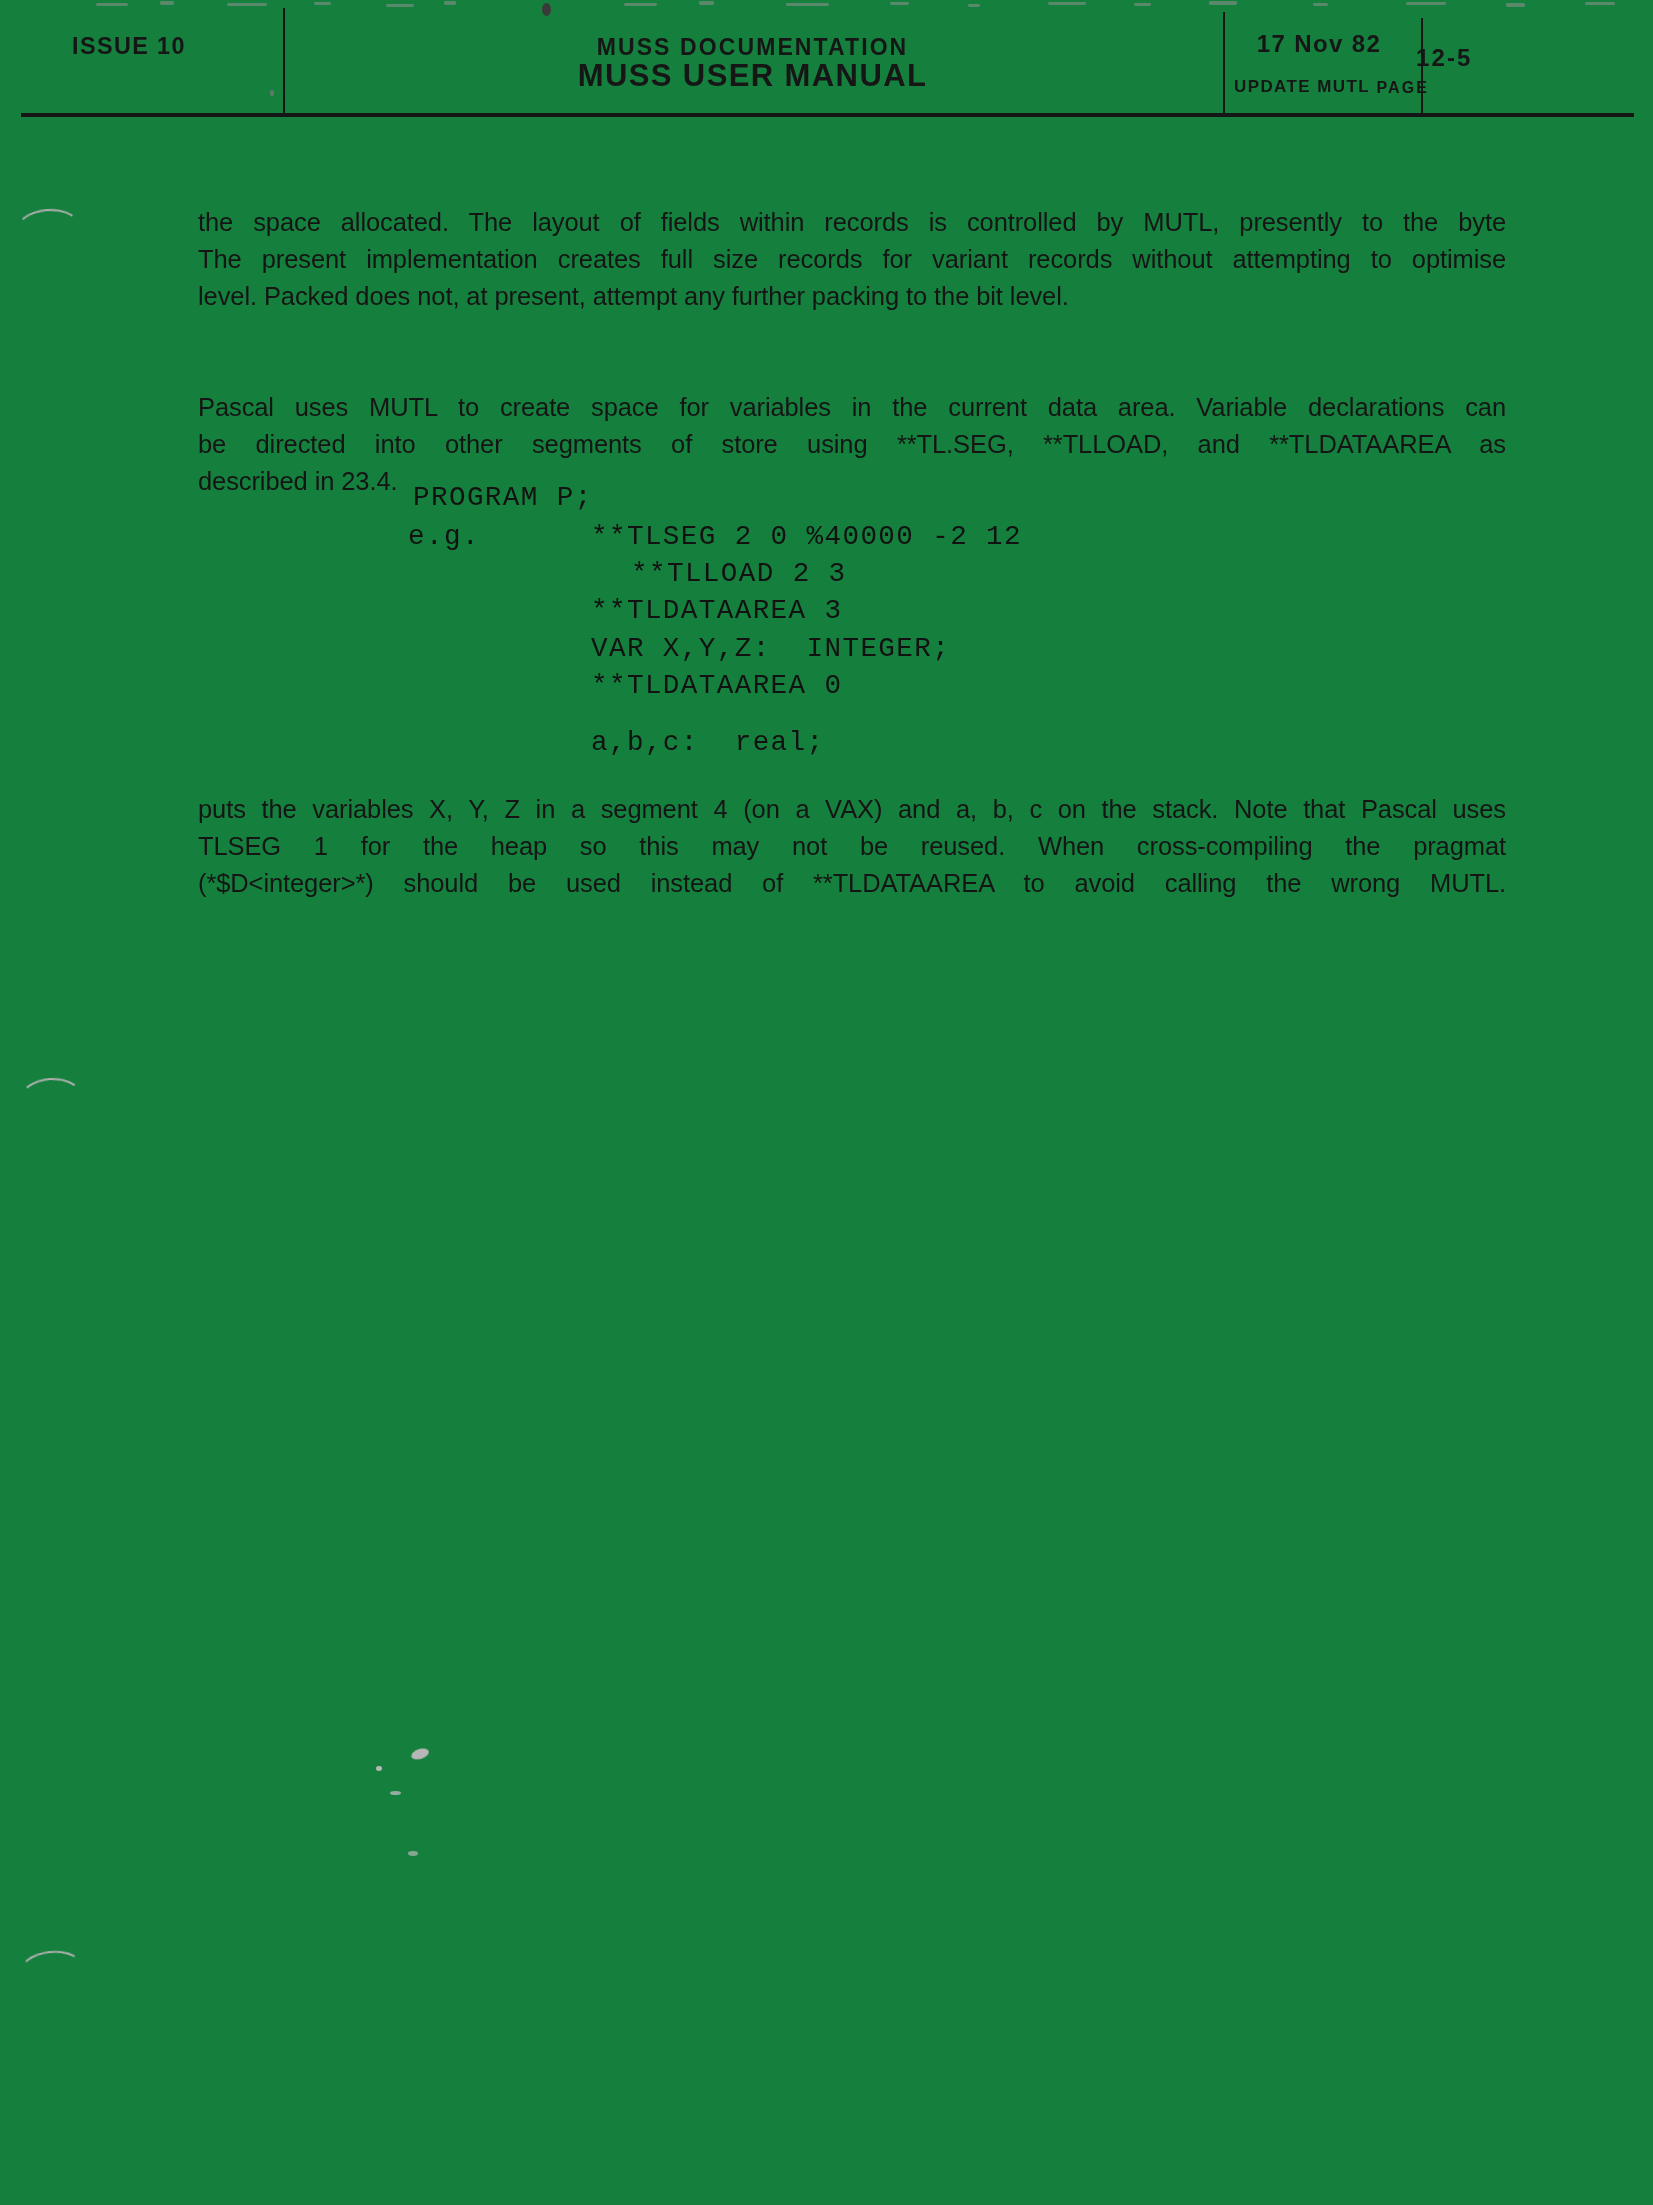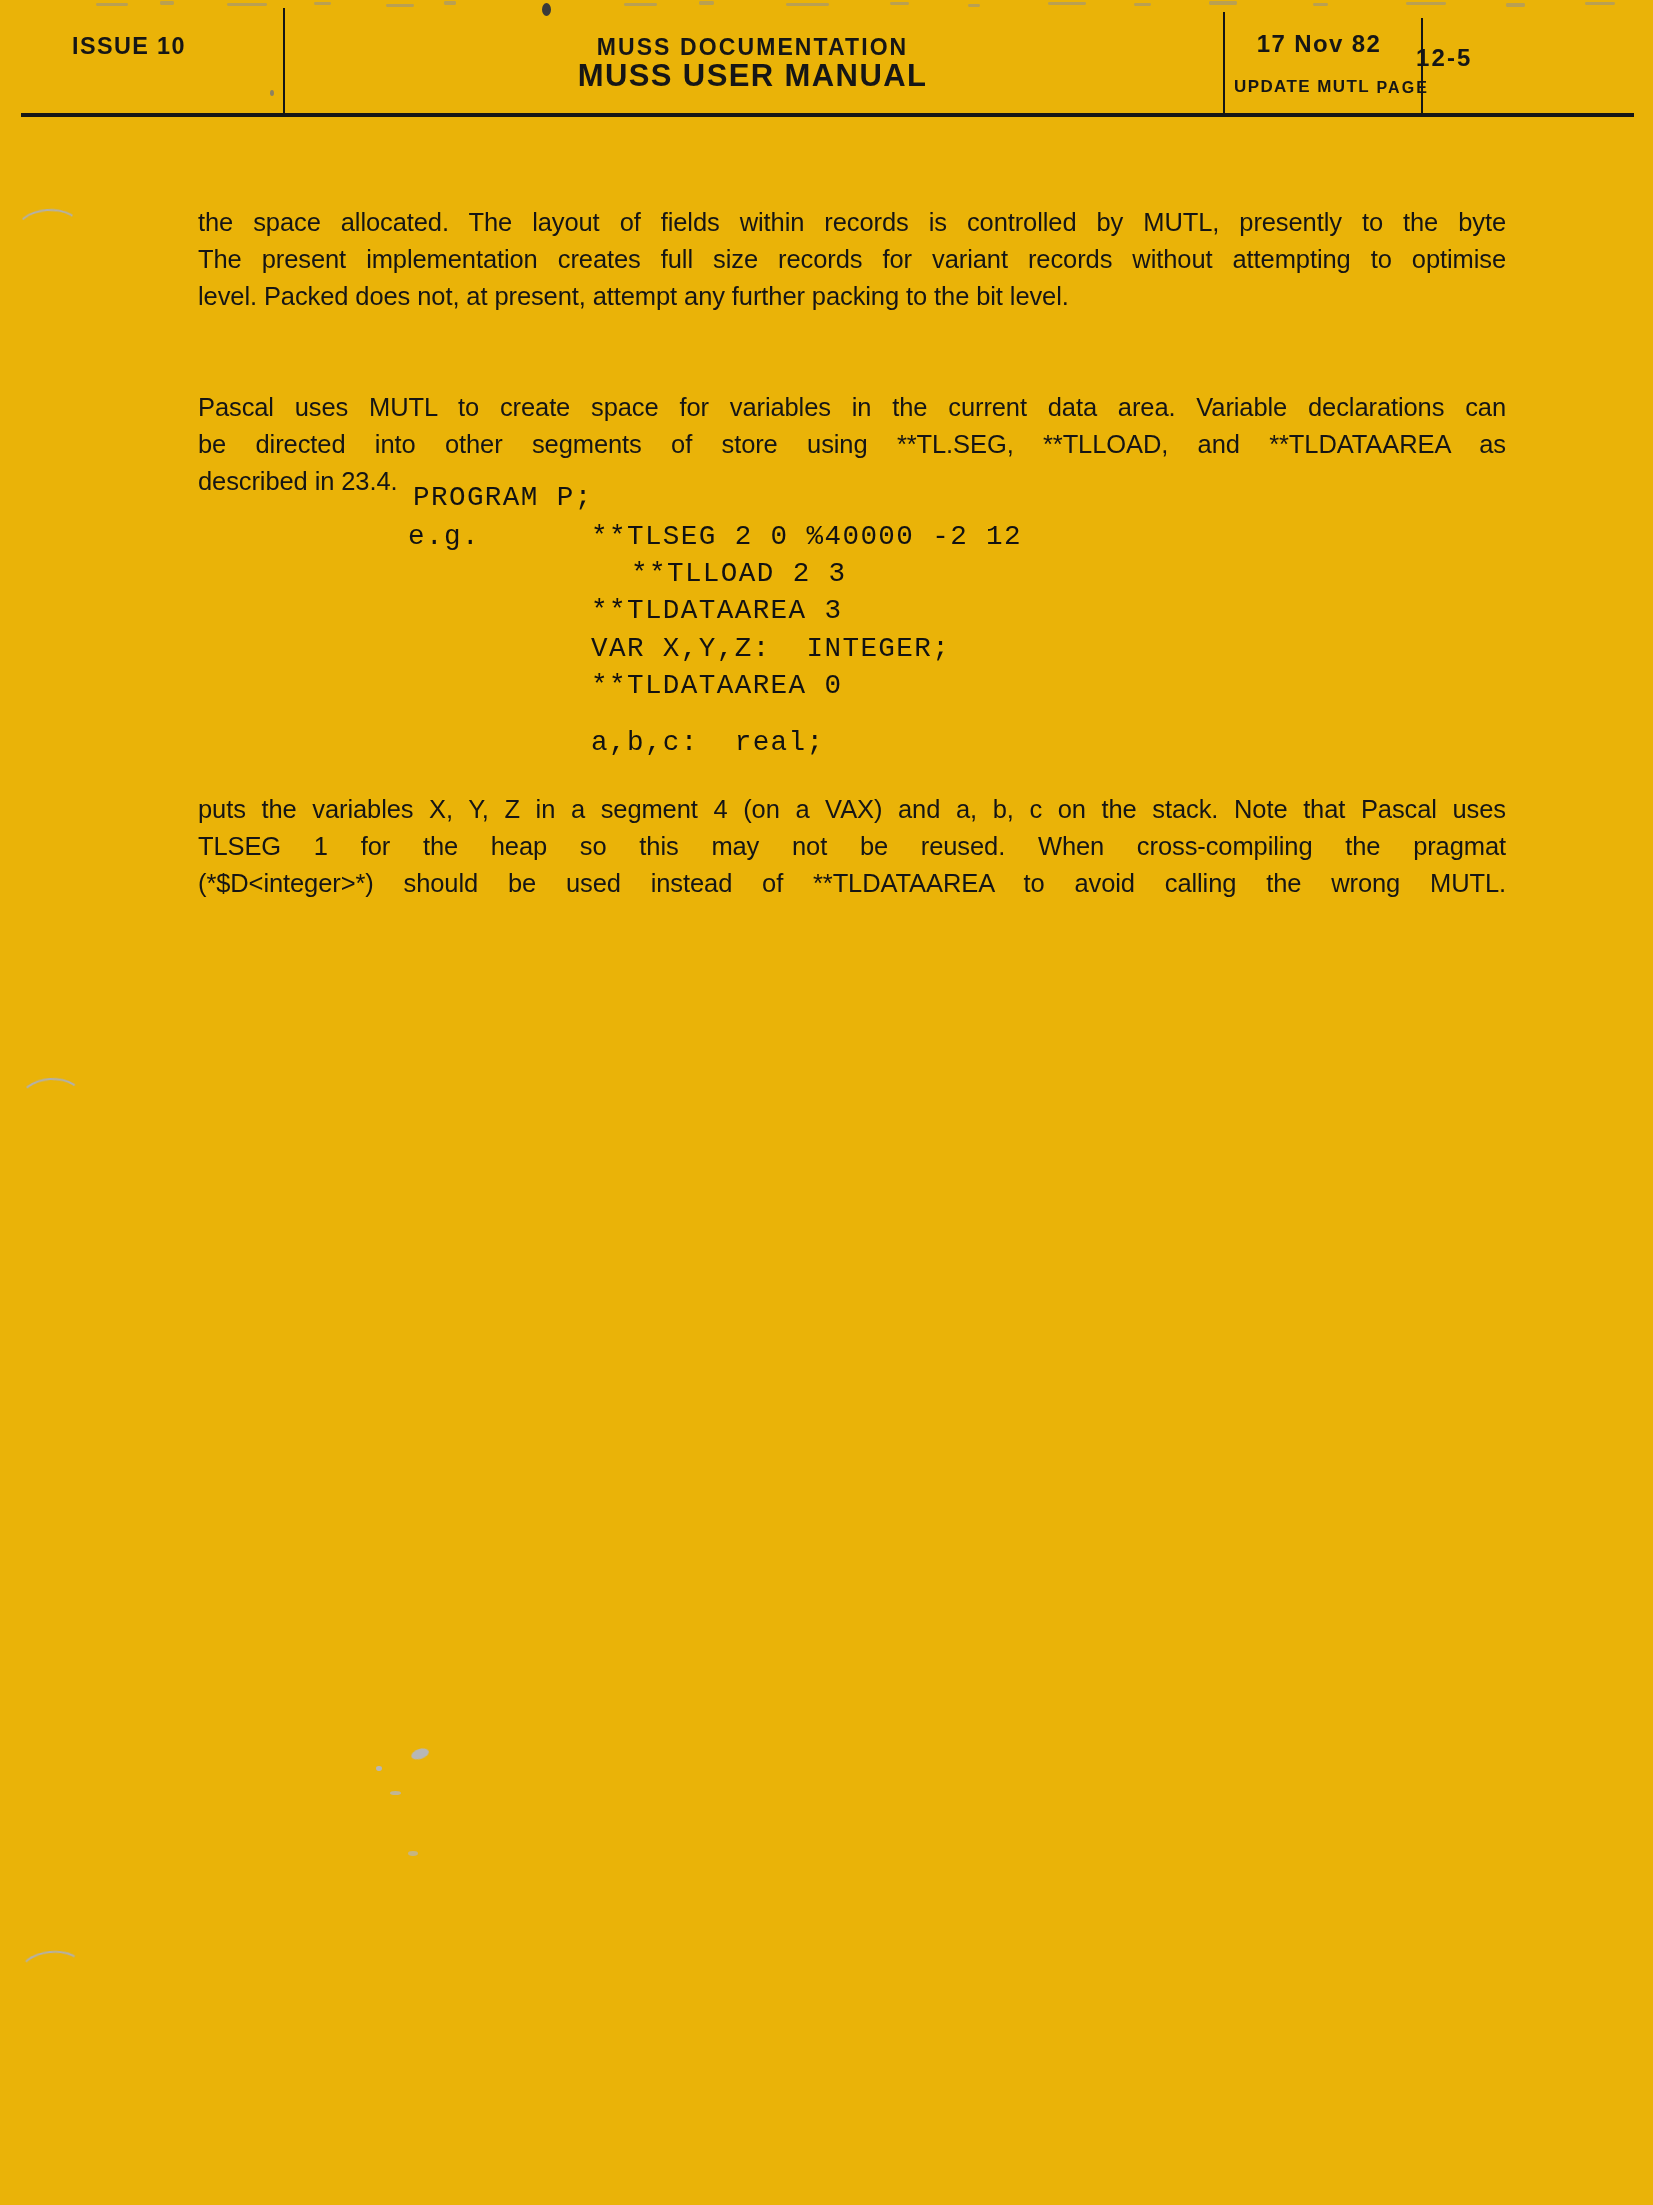--- a/index.html
+++ b/index.html
@@ -1,18 +1,18 @@
 <!DOCTYPE html>
 <html style="font-size:11px"><head>
 <meta charset="utf-8">
 <style>
   html,body { margin:0; padding:0; background:#ffffff; }
   .page {
     position:relative; width:1654px; height:2205px;
-    background:#eab308; overflow:hidden;
+    background:#15803d; overflow:hidden;
     font-family:"Liberation Sans", sans-serif; color:#161616;
   }
 
   
   .hdr-rule { position:absolute; left:20.7px; top:113px; width:1613px; height:4.1px; background:#161616; }
   .vdiv { position:absolute; width:2.1px; background:#161616; }
   .vdiv.d1 { left:283px; top:8.3px; height:105px; }
   .vdiv.d2 { left:1223px; top:12.4px; height:101px; }
   .vdiv.d3 { left:1421px; top:18px; height:96px; }
 

